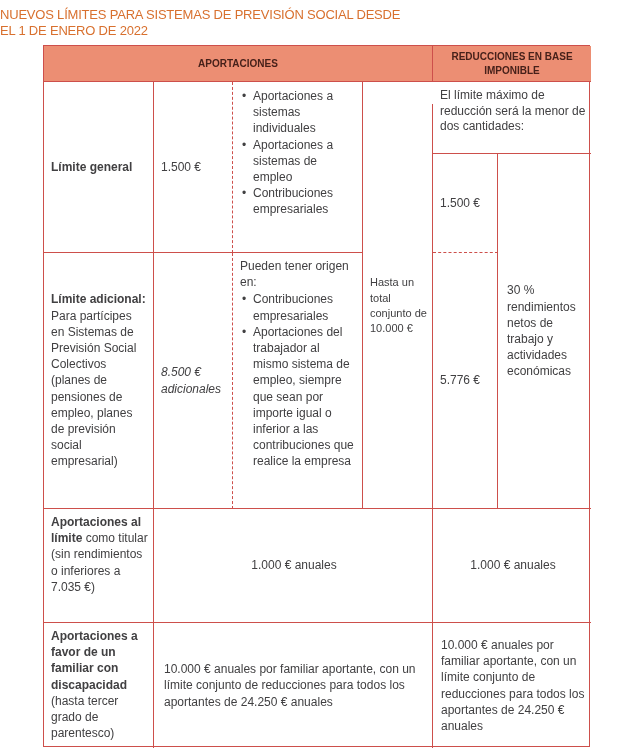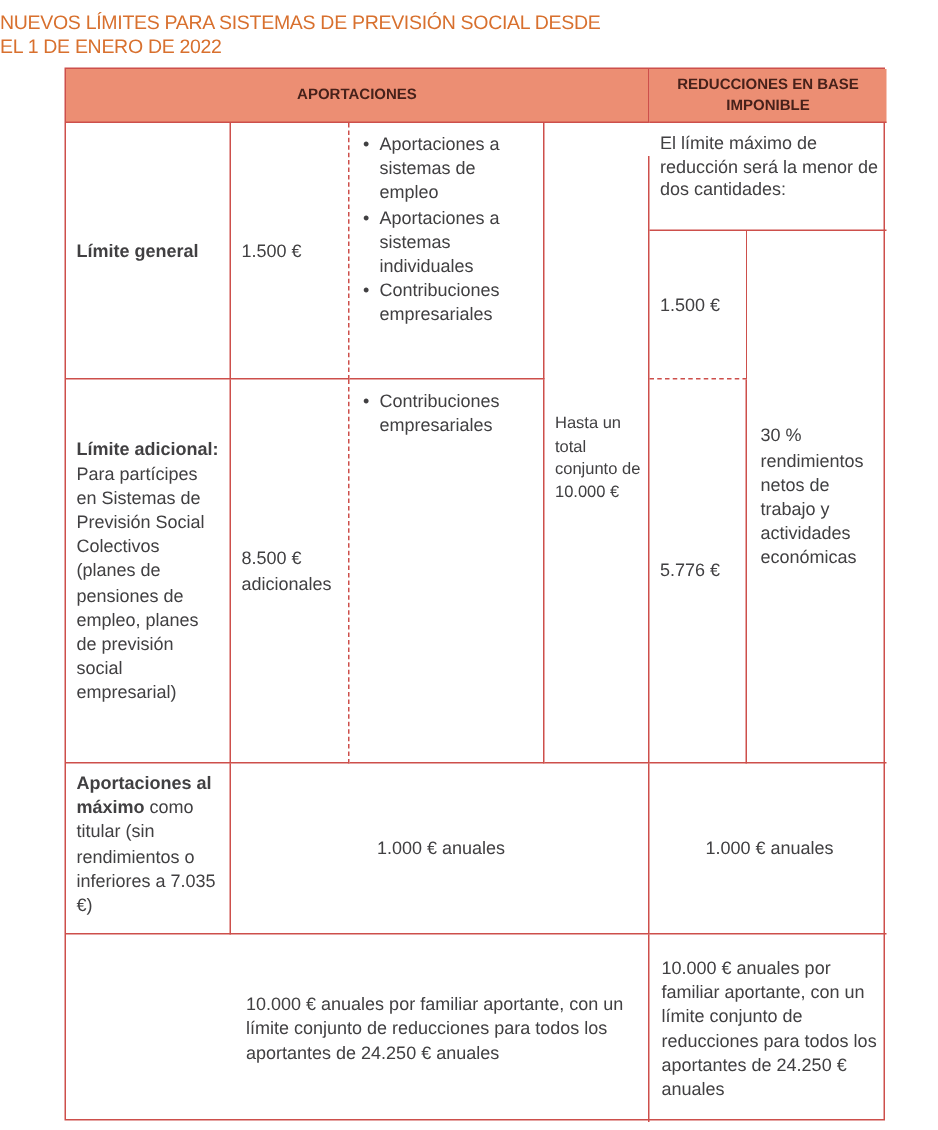--- a/index.html
+++ b/index.html
@@ -76,21 +76,21 @@
   .h-aport{grid-row:1;grid-column:1/5;}
   .h-reduc{grid-row:1;grid-column:5/7;}
   .lg-label{grid-row:2/4;grid-column:1;}
   .lg-amount{grid-row:2/4;grid-column:2;}
   .lg-origin{grid-row:2/4;grid-column:3;}
   .hasta-cell{grid-row:2/5;grid-column:4;}
   .red-head{grid-row:2;grid-column:5/7;padding-top:6px;line-height:1.3;}
   .red-1500{grid-row:3;grid-column:5;}
   .red-30{grid-row:3/5;grid-column:6;padding-left:9px;}
   .la-label{grid-row:4;grid-column:1;}
-  .la-amount{grid-row:4;grid-column:2;}
+  .la-amount{grid-row:4;grid-column:2;font-style:italic;}
   .la-origin{grid-row:4;grid-column:3;}
   .red-8500{grid-row:4;grid-column:5;}
   .cy-label{grid-row:5;grid-column:1;}
   .cy-amount{grid-row:5;grid-column:2/5;}
   .cy-red{grid-row:5;grid-column:5/7;}
   .fam-label{grid-row:6;grid-column:1;}
   .fam-amount{grid-row:6;grid-column:2/5;padding-left:10px;}
   .fam-red{grid-row:6;grid-column:5/7;padding-left:8px;}
 </style>
 </head>
@@ -107,46 +107,51 @@
 
     <div class="cell header h-aport">APORTACIONES</div>
     <div class="cell header h-reduc no-br">REDUCCIONES EN BASE IMPONIBLE</div>
 
     <div class="cell lg-label vcenter">
       <span class="bold">Límite general</span>
     </div>
     <div class="cell lg-amount vcenter br-dashed">1.500 €</div>
     <div class="cell lg-origin">
       <div class="bullet-list">
+        <div class="bullet-item">Aportaciones a sistemas individuales</div>
         <div class="bullet-item">Aportaciones a sistemas de empleo</div>
-        <div class="bullet-item">Aportaciones a sistemas individuales</div>
         <div class="bullet-item">Contribuciones empresariales</div>
       </div>
     </div>
 
     <div class="cell hasta-cell vcenter hasta">Hasta un total conjunto de 10.000 €</div>
 
     <div class="cell red-head no-br">El límite máximo de reducción será la menor de dos cantidades:</div>
     <div class="cell red-1500 vcenter bb-dashed">1.500 €</div>
     <div class="cell red-30 vcenter no-br">30 % rendimientos netos de trabajo y actividades económicas</div>
 
     <div class="cell la-label vcenter">
       <div><span class="bold">Límite adicional:</span><span> Para partícipes en Sistemas de Previsión Social Colectivos (planes de pensiones de empleo, planes de previsión social empresarial)</span></div>
     </div>
     <div class="cell la-amount vcenter br-dashed">8.500 € adicionales</div>
     <div class="cell la-origin">
+      <div>Pueden tener origen en:</div>
       <div class="bullet-list">
         <div class="bullet-item">Contribuciones empresariales</div>
+        <div class="bullet-item">Aportaciones del trabajador al mismo sistema de empleo, siempre que sean por importe igual o inferior a las contribuciones que realice la empresa</div>
       </div>
     </div>
     <div class="cell red-8500 vcenter">5.776 €</div>
 
     <div class="cell cy-label">
-      <span class="bold">Aportaciones al máximo</span><span> como titular (sin rendimientos o inferiores a 7.035 €)</span>
+      <span class="bold">Aportaciones al límite</span><span> como titular (sin rendimientos o inferiores a 7.035 €)</span>
     </div>
     <div class="cell cy-amount ccenter">1.000 € anuales</div>
     <div class="cell cy-red ccenter no-br">1.000 € anuales</div>
 
+    <div class="cell fam-label no-bb">
+      <span class="bold">Aportaciones a favor de un familiar con discapacidad</span><span> (hasta tercer grado de parentesco)</span>
+    </div>
     <div class="cell fam-amount vcenter no-bb">10.000 € anuales por familiar aportante, con un límite conjunto de reducciones para todos los aportantes de 24.250 € anuales</div>
     <div class="cell fam-red vcenter no-br no-bb">10.000 € anuales por familiar aportante, con un límite conjunto de reducciones para todos los aportantes de 24.250 € anuales</div>
 
   </div>
 </div>
 
 </body></html>

